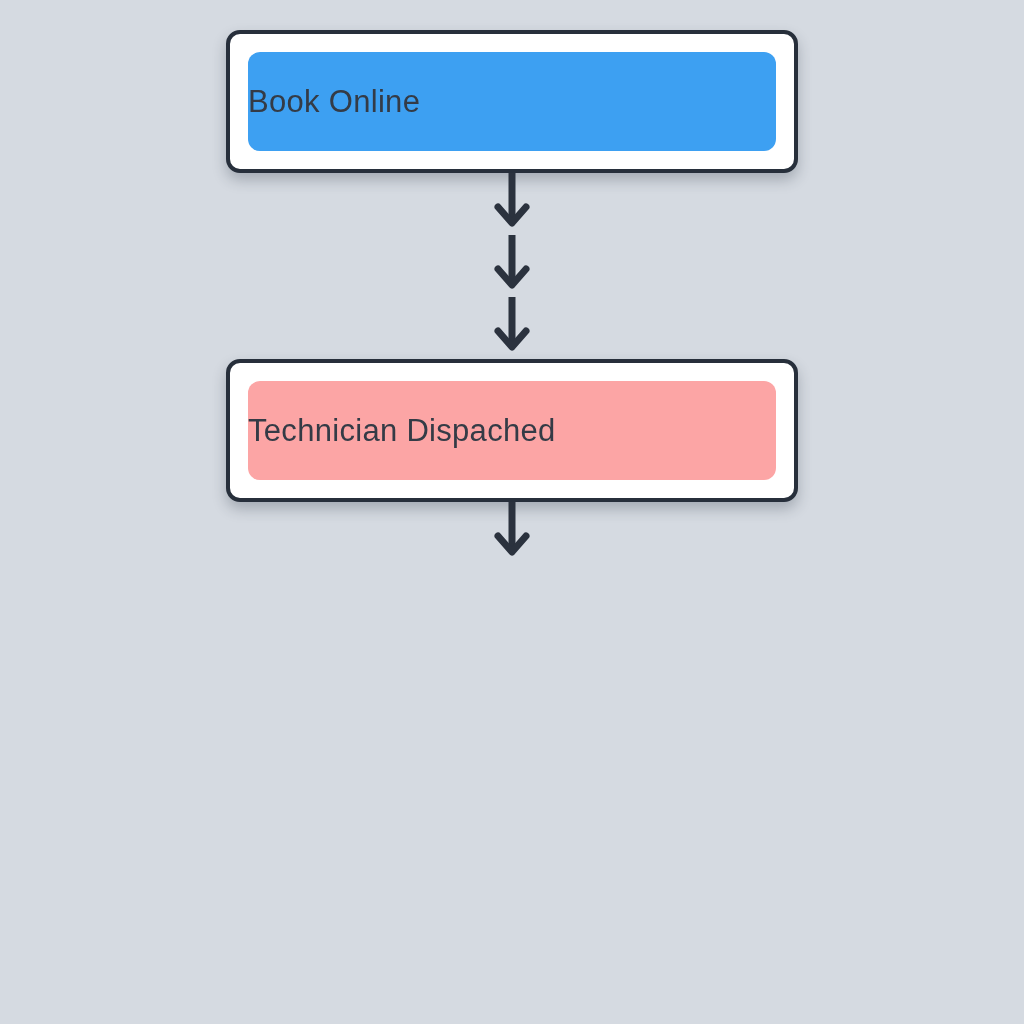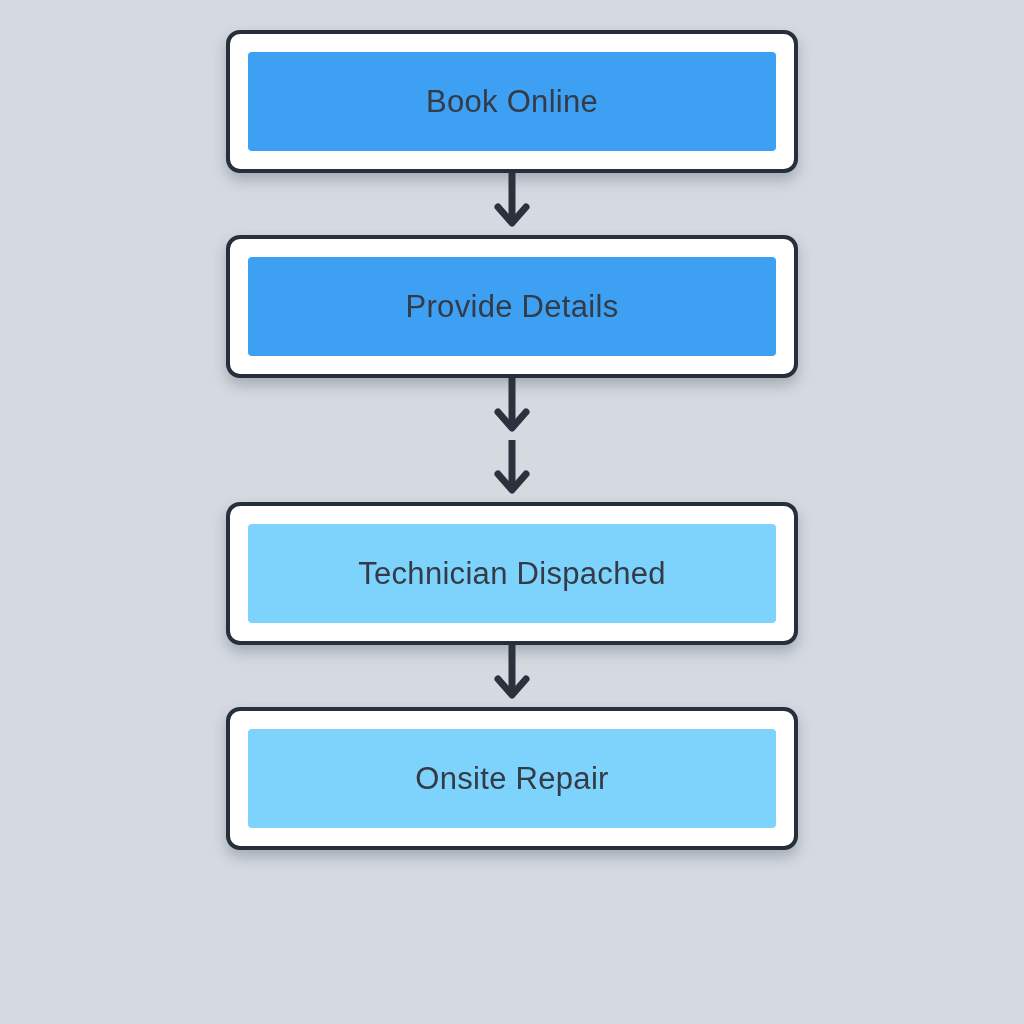--- a/index.html
+++ b/index.html
@@ -22,27 +22,27 @@
     box-sizing: border-box;
     height: 143px;
     background: #ffffff;
     border: 4px solid #272f3b;
     border-radius: 14px;
     padding: 18px;
     box-shadow: 0 7px 14px rgba(40, 50, 65, 0.28);
   }
   .node-fill {
     height: 100%;
-    border-radius: 4px;
+    border-radius: 12px;
     display: flex;
     align-items: center;
-    justify-content: center;
+    justify-content: flex-start;
   }
   .node-fill[data-fill="blue"] { background: #3da0f2; }
-  .node-fill[data-fill="gray"] { background: #7dd3fc; }
+  .node-fill[data-fill="gray"] { background: #fca5a5; }
   .node-label {
     font-size: 31px;
     font-weight: 500;
     letter-spacing: 0.3px;
     color: #343b46;
   }
   .connector {
     height: 62px;
     display: flex;
     justify-content: center;
@@ -61,25 +61,20 @@
     </div>
   </div>
 
   <div class="connector">
     <svg width="44" height="62" viewBox="0 0 44 62">
       <line x1="22" y1="0" x2="22" y2="48" stroke="#2b323e" stroke-width="7"></line>
       <polyline points="8,34 22,50 36,34" fill="none" stroke="#2b323e" stroke-width="7" stroke-linecap="round" stroke-linejoin="round"></polyline>
     </svg>
   </div>
 
-  <div class="node">
-    <div class="node-fill" data-fill="blue">
-      <span class="node-label">Provide Details</span>
-    </div>
-  </div>
 
   <div class="connector">
     <svg width="44" height="62" viewBox="0 0 44 62">
       <line x1="22" y1="0" x2="22" y2="48" stroke="#2b323e" stroke-width="7"></line>
       <polyline points="8,34 22,50 36,34" fill="none" stroke="#2b323e" stroke-width="7" stroke-linecap="round" stroke-linejoin="round"></polyline>
     </svg>
   </div>
 
 
   <div class="connector">
@@ -95,19 +90,14 @@
     </div>
   </div>
 
   <div class="connector">
     <svg width="44" height="62" viewBox="0 0 44 62">
       <line x1="22" y1="0" x2="22" y2="48" stroke="#2b323e" stroke-width="7"></line>
       <polyline points="8,34 22,50 36,34" fill="none" stroke="#2b323e" stroke-width="7" stroke-linecap="round" stroke-linejoin="round"></polyline>
     </svg>
   </div>
 
-  <div class="node">
-    <div class="node-fill" data-fill="gray">
-      <span class="node-label">Onsite Repair</span>
-    </div>
-  </div>
 
 </div>
 
 </body></html>

